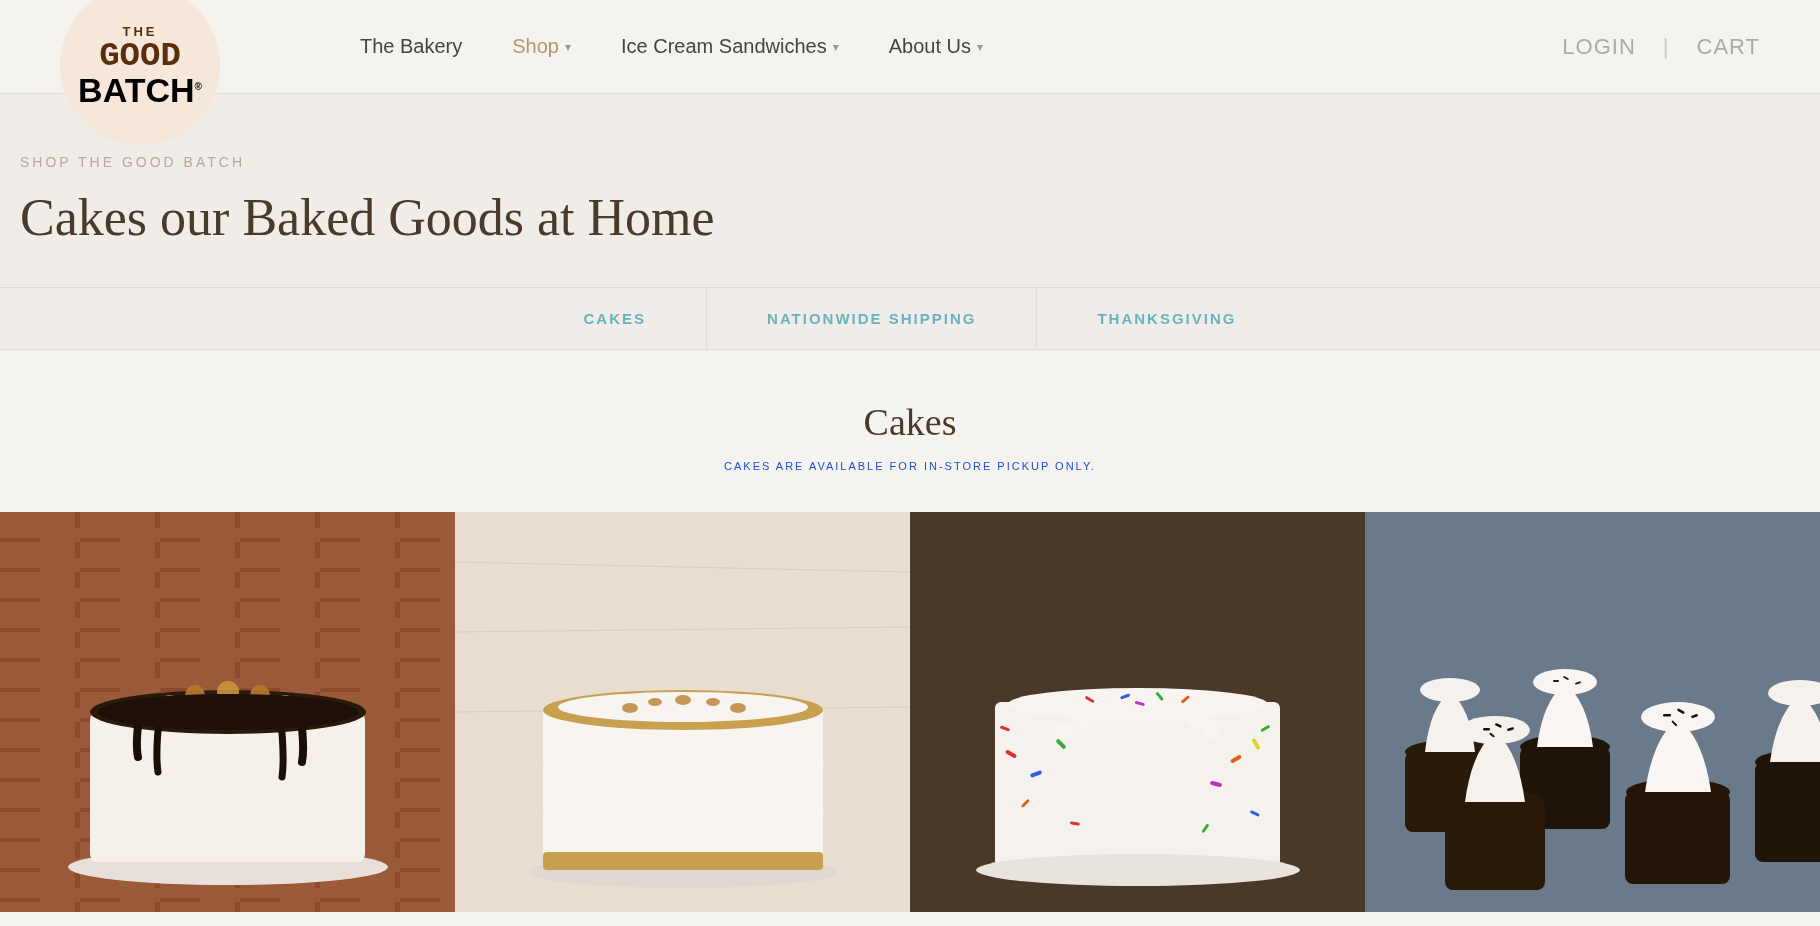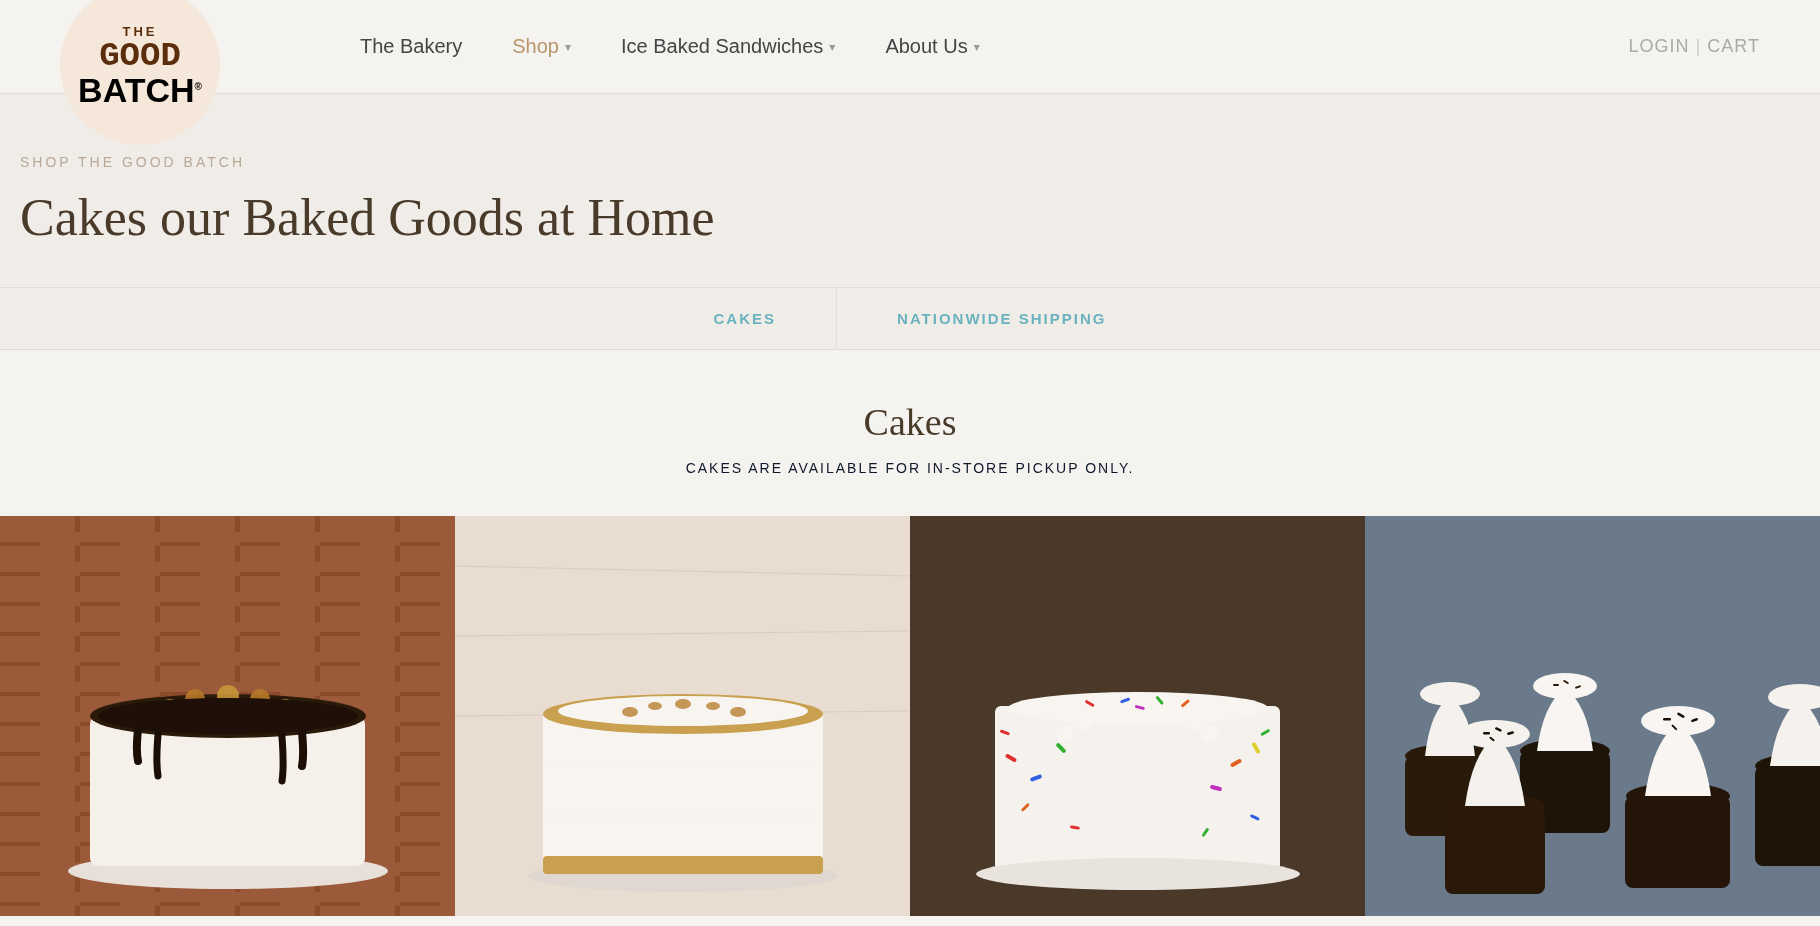--- a/index.html
+++ b/index.html
@@ -81,23 +81,23 @@
       color: #b8956a;
     }
     .nav-chevron {
       font-size: 12px;
       color: #999;
     }
 
     .header-right {
       display: flex;
       align-items: flex-end;
-      gap: 6px;
+      gap: 27px;
       font-family: 'Helvetica Neue', Arial, sans-serif;
-      font-size: 18px;
+      font-size: 22px;
       letter-spacing: 1px;
     }
     .header-login {
       color: #aaa;
       cursor: pointer;
     }
     .header-divider {
       color: #ccc;
     }
     .header-cart {
@@ -163,23 +163,23 @@
     }
     .cakes-heading {
       font-family: Georgia, serif;
       font-size: 38px;
       color: #4a3a2a;
       font-weight: normal;
       margin-bottom: 16px;
     }
     .cakes-subtext {
       font-family: 'Helvetica Neue', Arial, sans-serif;
-      font-size: 14px;
+      font-size: 11px;
       letter-spacing: 2px;
-      color: #0f172a;
+      color: #1d4ed8;
       text-transform: uppercase;
     }
 
     
     .product-grid {
       display: grid;
       grid-template-columns: repeat(4, 1fr);
       gap: 0;
       padding: 0 0;
     }
@@ -210,21 +210,21 @@
 
   <nav class="nav">
     <a class="nav-item">
       <span>The Bakery</span>
     </a>
     <a class="nav-item shop">
       <span>Shop</span>
       <span class="nav-chevron">▾</span>
     </a>
     <a class="nav-item">
-      <span>Ice Baked Sandwiches</span>
+      <span>Ice Cream Sandwiches</span>
       <span class="nav-chevron">▾</span>
     </a>
     <a class="nav-item">
       <span>About Us</span>
       <span class="nav-chevron">▾</span>
     </a>
   </nav>
 
   <div class="header-right">
     <span class="header-login">LOGIN</span>
@@ -235,20 +235,21 @@
 </header>
 
 <section class="shop-hero">
   <p class="shop-subtitle">SHOP THE GOOD BATCH</p>
   <h1 class="shop-title">Cakes our Baked Goods at Home</h1>
 </section>
 
 <div class="filter-bar">
   <div class="filter-tab">CAKES</div>
   <div class="filter-tab">NATIONWIDE SHIPPING</div>
+  <div class="filter-tab">THANKSGIVING</div>
 </div>
 
 <section class="cakes-section">
   <h2 class="cakes-heading">Cakes</h2>
   <p class="cakes-subtext">CAKES ARE AVAILABLE FOR IN-STORE PICKUP ONLY.</p>
 </section>
 
 <div class="product-grid">
 
   <div class="product-card">

